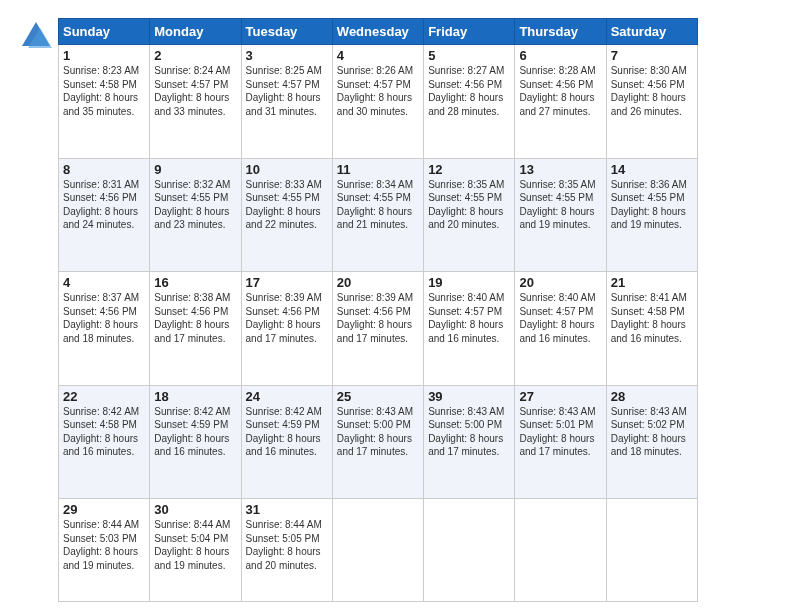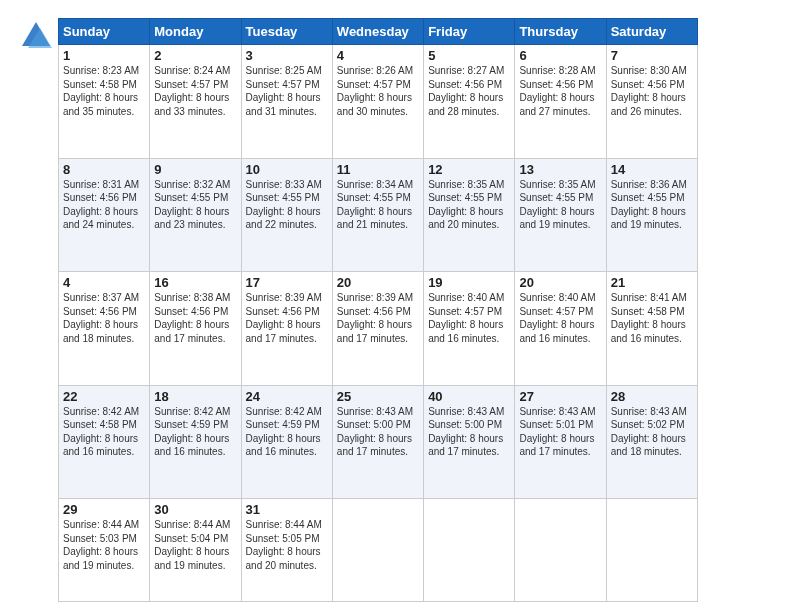--- a/index.html
+++ b/index.html
@@ -334,21 +334,21 @@
       </td>
           <td>
         <span class="day-num">25</span>
         <div class="day-info">
           Sunrise: 8:43 AM<br>
           Sunset: 5:00 PM<br>
           Daylight: 8 hours and 17 minutes.
         </div>
       </td>
           <td>
-        <span class="day-num">40</span>
+        <span class="day-num">39</span>
         <div class="day-info">
           Sunrise: 8:43 AM<br>
           Sunset: 5:00 PM<br>
           Daylight: 8 hours and 17 minutes.
         </div>
       </td>
           <td>
         <span class="day-num">27</span>
         <div class="day-info">
           Sunrise: 8:43 AM<br>

